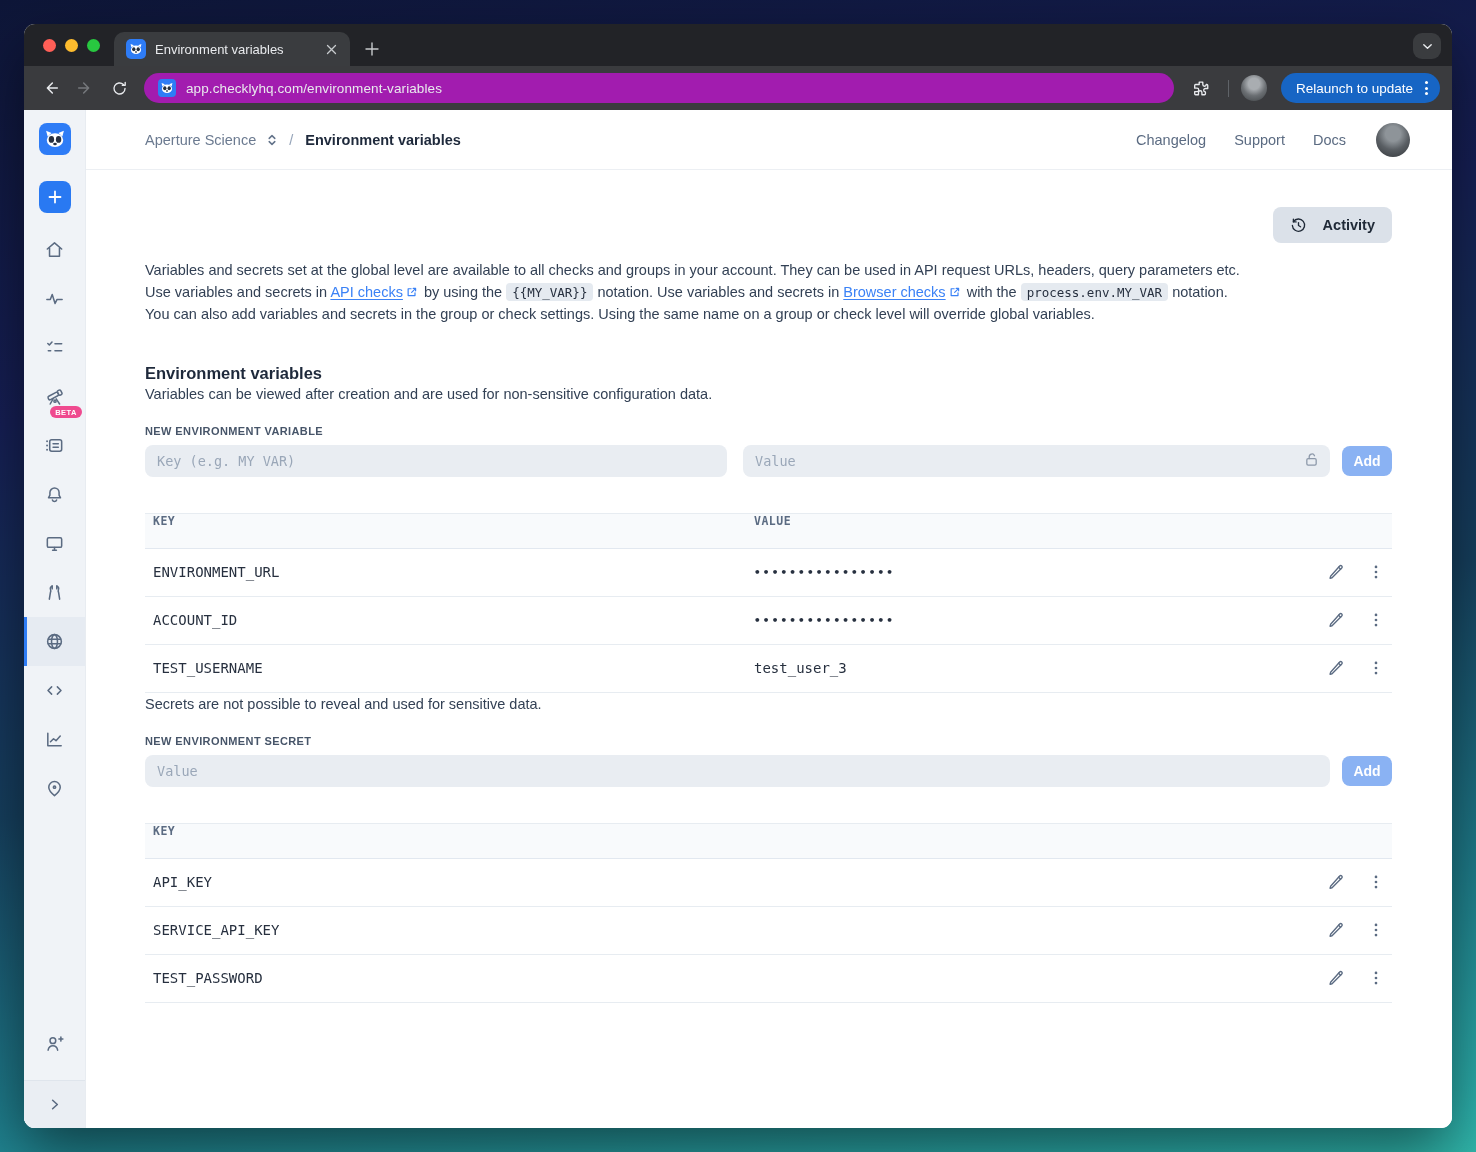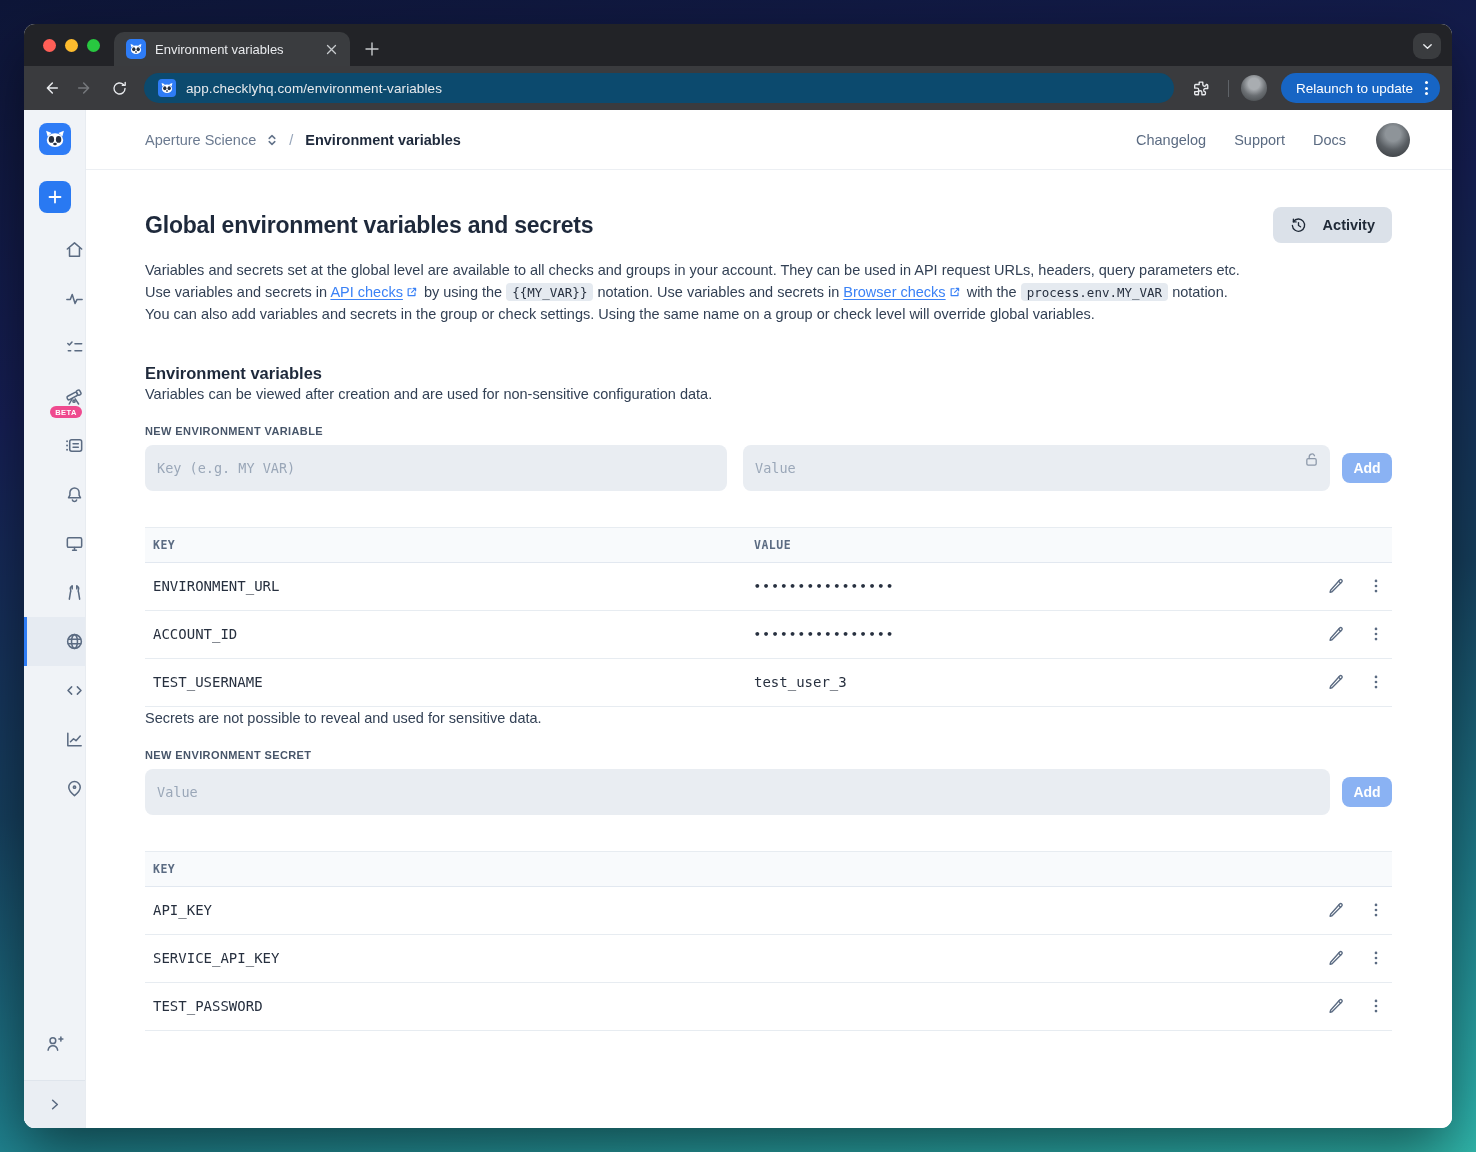--- a/index.html
+++ b/index.html
@@ -32,21 +32,21 @@
   .tabsearch {
     position:absolute; right:11px; top:9px; width:28px; height:26px; border-radius:9px;
     background:#3a3c3f; display:flex; align-items:center; justify-content:center;
   }
   .favicon { width:20px; height:20px; border-radius:5px; background:#2e7cf6; display:flex; align-items:center; justify-content:center; flex:none; }
   .favicon svg { width:16px; height:16px; }
 
   .toolbar { height:44px; background:#3a3b3e; display:flex; align-items:center; padding:0 12px; gap:4px; flex:none; }
   .navbtn { width:30px; height:30px; border-radius:50%; display:flex; align-items:center; justify-content:center; flex:none; }
   .urlpill {
-    flex:1; height:30px; margin:0 8px 0 6px; background:#0c4a6e; border-radius:15px;
+    flex:1; height:30px; margin:0 8px 0 6px; background:#a21caf; border-radius:15px;
     display:flex; align-items:center; gap:10px; padding:0 14px;
   }
   .urlpill .favicon { width:18px; height:18px; border-radius:4px; }
   .url-text { color:#e8eaed; font-size:13.5px; letter-spacing:.1px; }
   .tb-sep { width:1px; height:17px; background:#5f6368; margin:0 8px; flex:none; }
   .tb-avatar { width:26px; height:26px; border-radius:50%; flex:none;
     background:radial-gradient(circle at 50% 34%, #a9adb1 0 26%, #6b6f73 55%, #3c4043 100%); margin-right:10px;}
   .relaunch {
     height:30px; border-radius:15px; background:#1765c4; color:#fff;
     display:flex; align-items:center; gap:8px; padding:0 8px 0 15px; font-size:13.5px; font-weight:500; flex:none;
@@ -60,21 +60,21 @@
   .sidebar {
     width:62px; flex:none; background:#f0f3f7; border-right:1px solid #e8ecf1;
     display:flex; flex-direction:column; align-items:center; position:relative;
   }
   .logo { width:32px; height:32px; border-radius:8px; background:#2e7cf6; margin-top:13px;
     display:flex; align-items:center; justify-content:center; flex:none;}
   .logo svg { width:26px; height:26px; }
   .plusbtn { width:32px; height:32px; border-radius:8px; background:#2979f2; margin-top:26px;
     display:flex; align-items:center; justify-content:center; flex:none;}
   .navstack { width:100%; margin-top:12px; display:flex; flex-direction:column; align-items:stretch; }
-  .side-item { height:49px; display:flex; align-items:center; justify-content:flex-end; position:relative; }
+  .side-item { height:49px; display:flex; align-items:center; justify-content:center; position:relative; }
   .side-item.active { background:#e6ebf2; box-shadow:inset 3px 0 0 #2e7df6; }
   .side-item svg { stroke:#5b6b82; }
   .beta-badge {
     position:absolute; right:3px; bottom:3px; background:#ef4a8f; color:#fff;
     font-size:7.5px; font-weight:700; letter-spacing:.5px; padding:1.5px 5px; border-radius:7px;
   }
   .side-spacer { flex:1; }
   .invite-item { height:49px; display:flex; align-items:center; justify-content:center; margin-bottom:12px; }
   .collapse-strip { width:100%; height:48px; border-top:1px solid #dfe5ec; background:#eaeef3;
     display:flex; align-items:center; justify-content:center; }
@@ -106,33 +106,33 @@
   .link { color:#3b82f6; text-decoration:underline; text-underline-offset:2px; }
   .extlink-icon { display:inline-block; vertical-align:-1px; margin:0 2px 0 3px; }
   .chip { font-family:"DejaVu Sans Mono","Liberation Mono",monospace; font-size:12.5px; background:#e5eaf0;
     color:#27303f; border-radius:4px; padding:1.5px 6px; }
 
   h2 { font-size:16.5px; font-weight:700; color:#1e293b; margin-top:38px; }
   h2.secrets { margin-top:42px; }
   .section-desc { margin-top:3px; font-size:14.5px; color:#334155; }
   .form-label { margin-top:23px; font-size:11px; font-weight:700; letter-spacing:.4px; color:#475569; }
   .form-row { margin-top:8px; display:flex; align-items:center; gap:16px; }
-  .input { height:46px; border:none; border-radius:8px; background:#e9edf2; padding:0 12px;
+  .input { height:32px; border:none; border-radius:8px; background:#e9edf2; padding:0 12px;
     font-family:"DejaVu Sans Mono","Liberation Mono",monospace; font-size:13.5px; color:#334155; outline:none; }
   .input::placeholder { color:#9aa7b8; }
   .key-input { width:582px; flex:none; }
   .value-wrap { flex:1; position:relative; display:flex; }
   .value-wrap .input { width:100%; }
   .lock-icon { position:absolute; right:10px; top:6px; }
   .add-btn { width:50px; height:30px; flex:none; margin-left:-4px; border:none; border-radius:8px;
     background:#8ab2f3; color:#fff; font-size:14px; font-weight:600; }
 
   .table { margin-top:36px; }
   .thead { height:36px; background:#f8fafc; border-top:1px solid #e7ecf1; border-bottom:1px solid #e2e8f0;
-    display:flex; align-items:center; position:relative; padding-left:8px; }
+    display:flex; position:relative; padding-left:8px; }
   .th { font-family:"DejaVu Sans Mono","Liberation Mono",monospace; font-size:11.5px; font-weight:700;
     color:#5b6b82; letter-spacing:.5px; }
   .th-value { position:absolute; left:609px; }
   .trow { height:48px; border-bottom:1px solid #e7ecf1; display:flex; align-items:center; position:relative; padding-left:8px; }
   .td-key { font-family:"DejaVu Sans Mono","Liberation Mono",monospace; font-size:14px; color:#27303f; }
   .td-value { position:absolute; left:609px; font-family:"DejaVu Sans Mono","Liberation Mono",monospace;
     font-size:14px; color:#27303f; }
   .td-value.masked { font-size:11px; letter-spacing:2.2px; font-weight:700; }
   .row-actions { margin-left:auto; display:flex; align-items:center; gap:16px; padding-right:4px; }
   .iconbtn { width:24px; height:24px; display:flex; align-items:center; justify-content:center; }
@@ -353,21 +353,20 @@
           <div class="header-links">
             <span>Changelog</span>
             <span>Support</span>
             <span>Docs</span>
           </div>
           <span class="hdr-avatar"></span>
         </div>
 
         <div class="content">
           <div class="title-row">
-            <h1>Global environment variables and secrets</h1>
             <div class="activity-btn">
               <svg width="17" height="17" viewBox="0 0 20 20" fill="none" stroke="#1f2937" stroke-width="1.6" stroke-linecap="round" stroke-linejoin="round">
                   <path d="M4 5.6A7.2 7.2 0 1 1 2.8 10"></path>
                   <path d="M4 2.6v3.2h3.2"></path>
                   <path d="M10 6.6V10l2.4 1.5"></path>
                 </svg>
               <span>Activity</span>
             </div>
           </div>
 

